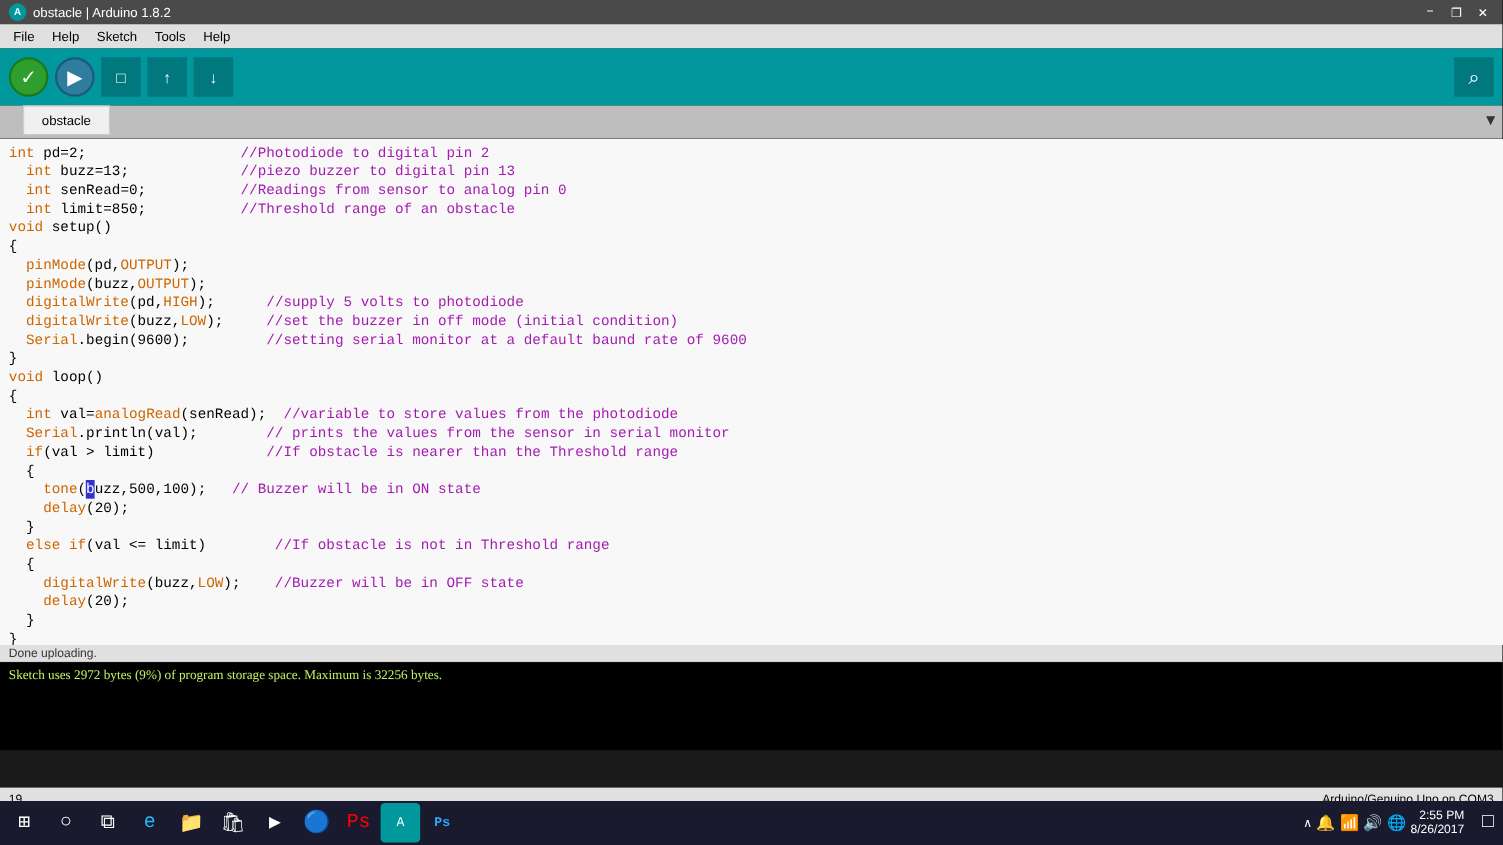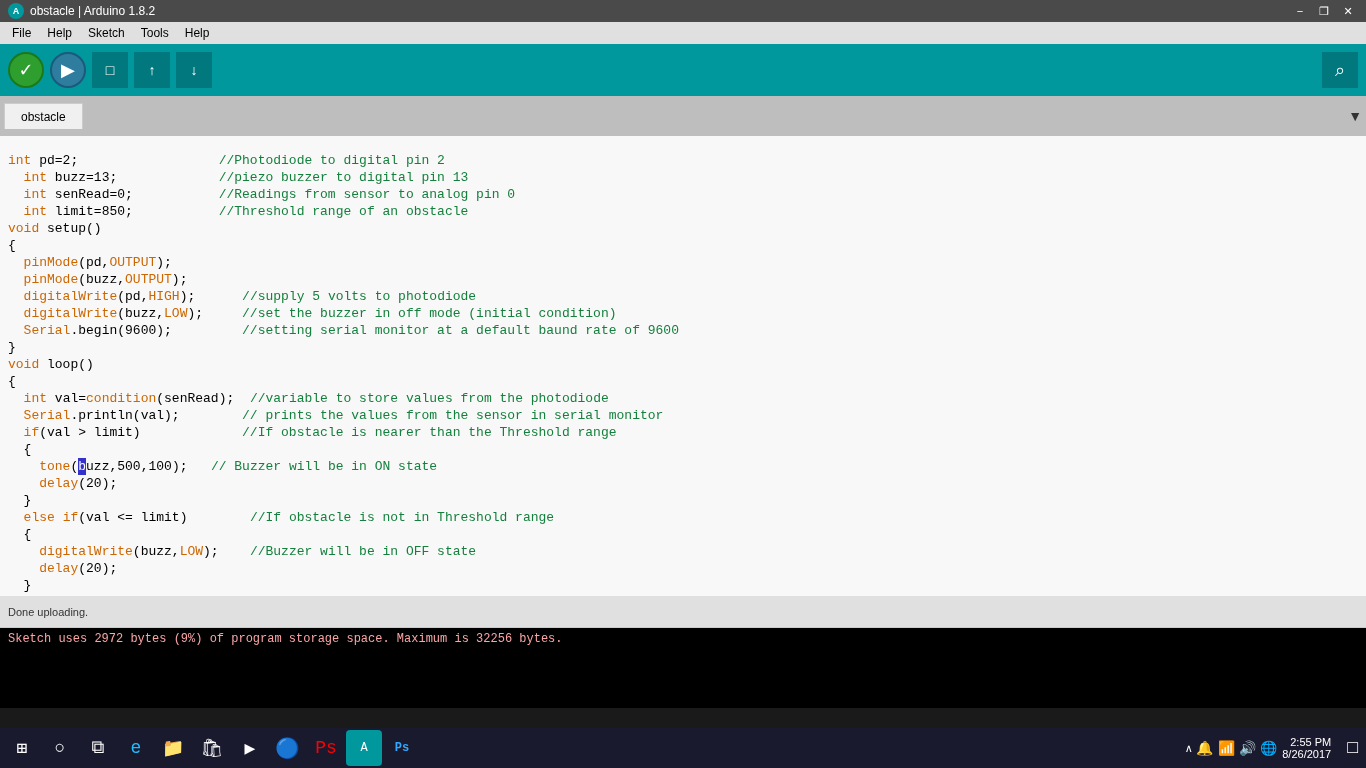--- a/index.html
+++ b/index.html
@@ -90,24 +90,24 @@
       border: none;
       color: white;
       font-size: 16px;
       cursor: pointer;
       display: flex; align-items: center; justify-content: center;
     }
 
     
     .tab-bar {
       background: #bebebe;
-      height: 40px;
-      display: flex;
-      align-items: center;
-      padding-left: 4px;
+      height: 30px;
+      display: flex;
+      align-items: flex-start;
+      padding-left: 21px;
     }
     .tab {
       background: #f0f0f0;
       height: 26px;
       padding: 0 16px;
       display: flex;
       align-items: center;
       font-size: 12px;
       font-family: Arial, sans-serif;
       border-top: 1px solid #ccc;
@@ -129,49 +129,49 @@
 
     
     .editor-area {
       background: #f8f8f8;
       height: 460px;
       overflow-y: auto;
       overflow-x: hidden;
       font-family: 'Courier New', monospace;
       font-size: 13px;
       line-height: 17px;
-      padding: 16px 8px;
+      padding: 4px 8px;
       position: relative;
     }
     .editor-area::-webkit-scrollbar { width: 12px; }
     .editor-area::-webkit-scrollbar-track { background: #e0e0e0; }
     .editor-area::-webkit-scrollbar-thumb { background: #aaa; }
 
     .code-line { white-space: pre; display: flex; min-height: 17px; }
     .col-kw { color: #cc6600; } 
     .col-orange { color: #cc6600; }
-    .col-comment { color: #15803d; }
+    .col-comment { color: #a21caf; }
     .col-black { color: #000; }
 
     
     .console-label {
       background: #e0e0e0;
-      height: 32px;
+      height: 16px;
       display: flex;
       align-items: center;
       padding: 0 8px;
       font-size: 11px;
       font-family: Arial, sans-serif;
       color: #333;
       border-bottom: 1px solid #ccc;
     }
     .console-area {
       background: #000;
-      color: #fca5a5;
-      font-family: Liberation Mono, monospace;
+      color: #bef264;
+      font-family: Liberation Serif, serif;
       font-size: 12px;
       padding: 4px 8px;
       height: 80px;
       overflow: hidden;
     }
 
     
     .bottom-status {
       background: #e0e0e0;
       height: 22px;
@@ -303,21 +303,21 @@
 
   <div class="code-line">
     <span class="col-kw">void </span><span class="col-black">loop()</span>
   </div>
 
   <div class="code-line">
     <span class="col-black">{</span>
   </div>
 
   <div class="code-line">
-    <span class="col-black">  </span><span class="col-kw">int </span><span class="col-black">val=</span><span class="col-orange">condition</span><span class="col-black">(senRead);  <span class="col-comment">//variable to store values from the photodiode</span></span>
+    <span class="col-black">  </span><span class="col-kw">int </span><span class="col-black">val=</span><span class="col-orange">analogRead</span><span class="col-black">(senRead);  <span class="col-comment">//variable to store values from the photodiode</span></span>
   </div>
 
   <div class="code-line">
     <span class="col-black">  </span><span class="col-orange">Serial</span><span class="col-black">.println(val);        <span class="col-comment">// prints the values from the sensor in serial monitor</span></span>
   </div>
 
   <div class="code-line">
     <span class="col-black">  </span><span class="col-kw">if</span><span class="col-black">(val &gt; limit)             <span class="col-comment">//If obstacle is nearer than the Threshold range</span></span>
   </div>
 

